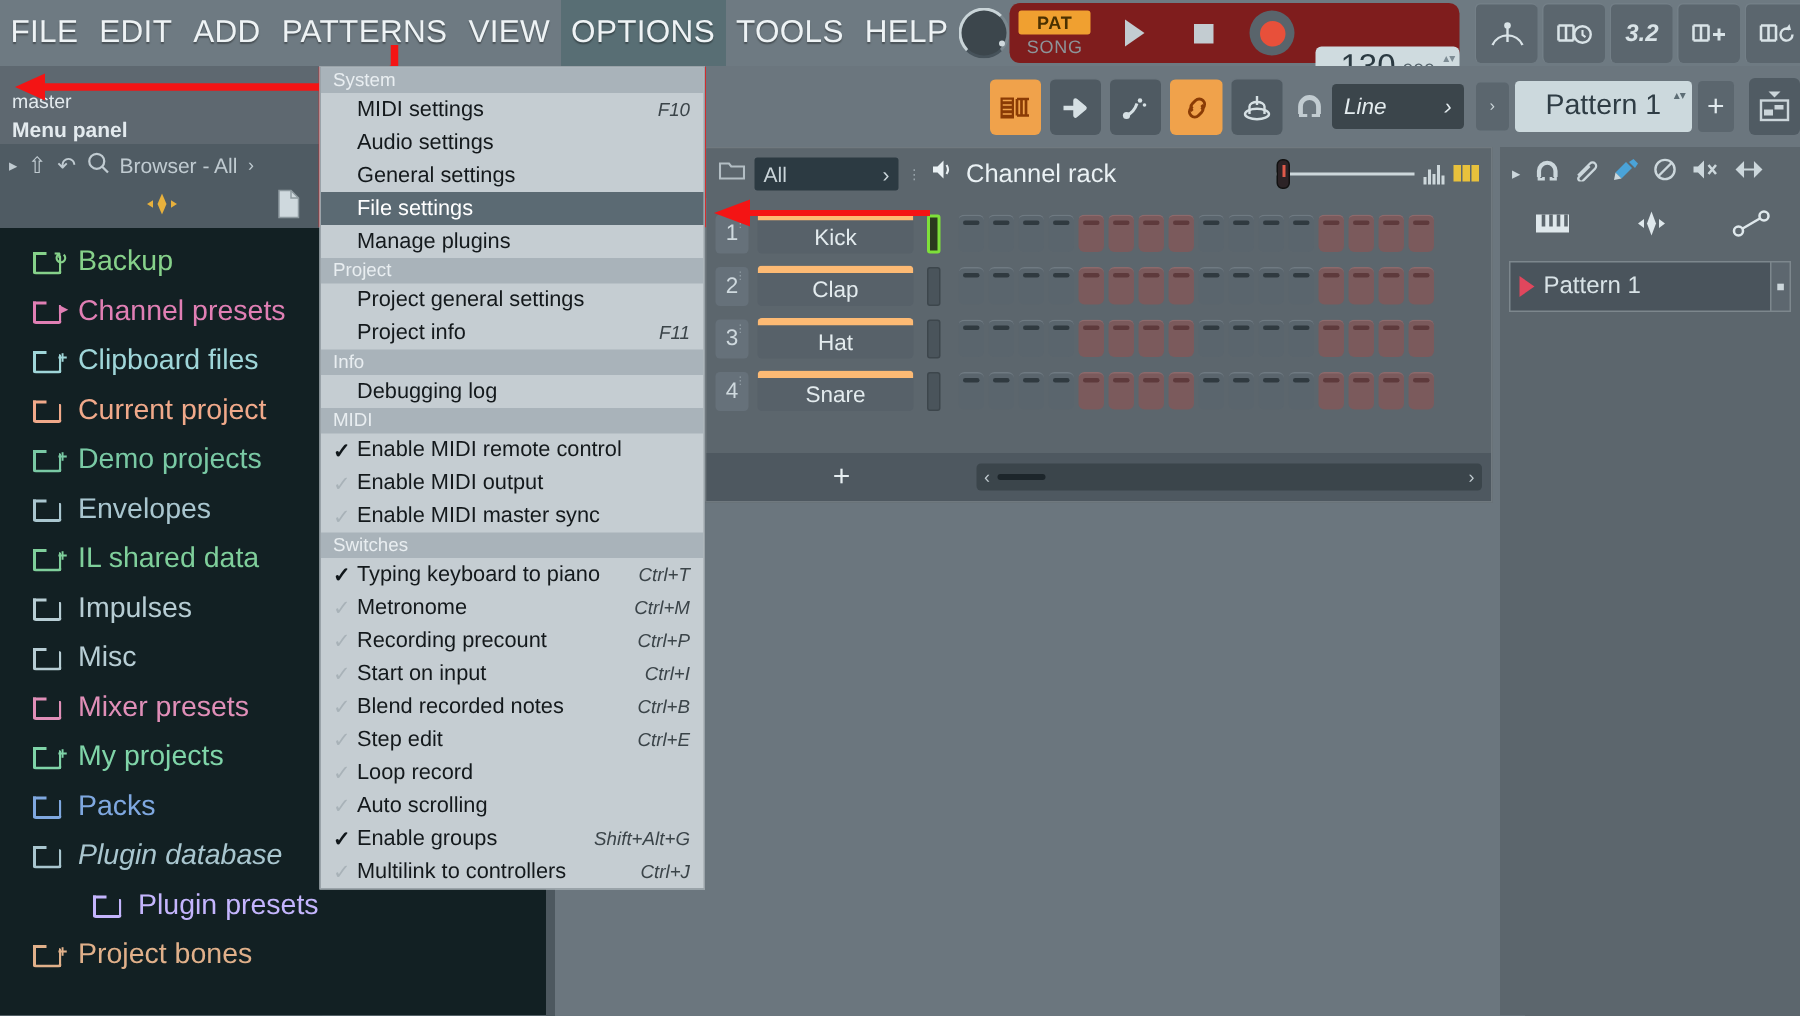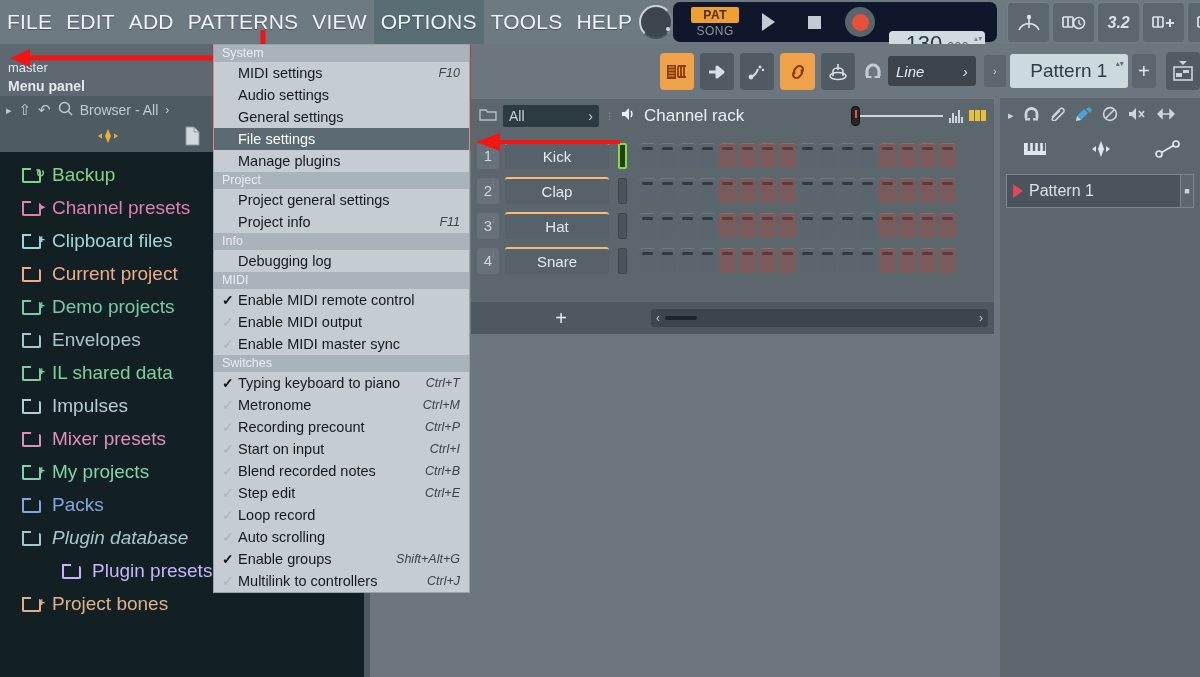--- a/index.html
+++ b/index.html
@@ -35,23 +35,23 @@
     border-bottom-color: #46525a;
     border-right-color: #7a878e;
     position: relative;
   }
   .bigknob::after {
     content:''; position:absolute; right: 1px; bottom: 6px;
     width: 4px; height: 4px; border-radius: 50%; background: #cfd9dd;
   }
   #transport {
     display: flex; align-items: center; gap: 0;
-    background: #0f172a; border-radius: 7px;
+    background: #7f1d1d; border-radius: 7px;
     height: 40px; margin-top: 2px;
-    padding: 0 12px;
+    padding: 0 0;
   }
   #patsong {
     width: 60px; height: 36px; display: flex; flex-direction: column;
     justify-content: center; align-items: center;
   }
   #pat-btn {
     background: #f0a030; color: #4a3000; font-weight: bold;
     font-size: 12px; padding: 1px 12px; border-radius: 2px;
     letter-spacing: .5px;
   }
@@ -150,21 +150,21 @@
   #rack-slider .knob{position:absolute;left:0;top:-4px;width:9px;height:20px;border-radius:4px;background:#2c2326;border:1px solid #111;}
   #rack-slider .knob::after{content:'';position:absolute;left:3px;top:3px;width:2px;height:8px;background:#e05a4a;}
   .eqico{display:flex;gap:1px;align-items:flex-end;height:14px;}
   .eqico i{display:block;width:2px;background:#cdd7db;}
   .ledgrp{display:flex;gap:1px;}
   .ledgrp i{display:block;width:5px;height:11px;background:#e8c13c;}
   #rack-body{padding:6px 0 0 0;}
   .chrow{display:flex;align-items:center;height:35px;padding-left:6px;}
   .chnum{width:22px;height:26px;background:#66717a;border-radius:3px;color:#cfd9de;font-size:15px;display:flex;align-items:center;justify-content:center;position:relative;}
   .chnum .dots{position:absolute;right:2px;top:3px;font-size:7px;line-height:7px;color:#9aa6ad;}
-  .chname{width:104px;height:27px;margin-left:6px;background:#576169;border-radius:3px;color:#e3ebee;font-size:15px;display:flex;align-items:center;justify-content:center;border-top:2px solid #fdba74;}
+  .chname{width:104px;height:27px;margin-left:6px;background:#576169;border-radius:3px;color:#e3ebee;font-size:15px;display:flex;align-items:center;justify-content:center;border-top:5px solid #fdba74;}
   .chled{width:9px;height:26px;margin-left:9px;border-radius:2px;background:#4a545b;border:1px solid #3d464c;}
   .chled.on{background:#2b3a1e;border:2px solid #7ee03a;}
   .steps{display:flex;gap:3px;margin-left:12px;}
   .step{width:17px;height:25px;border-radius:4px;background:#5a656d;border-top:1px solid #6f7a82;position:relative;}
   .step.beat{background:#7b5a5c;border-top:1px solid #8d6a6c;}
   .step::after{content:'';position:absolute;left:3px;top:3px;right:3px;height:3px;border-radius:2px;background:#303a40;}
   .step.beat::after{background:#5e3a3c;}
   #rack-foot{position:absolute;left:0;bottom:0;width:523px;height:32px;background:#4e5860;display:flex;align-items:center;}
   #rack-plus{width:180px;text-align:center;color:#e6eef1;font-size:20px;}
   #rack-hscroll{flex:1;height:18px;background:#3b454b;border-radius:3px;margin-right:6px;display:flex;align-items:center;justify-content:space-between;padding:0 5px;color:#c2ccd1;font-size:12px;position:relative;}
@@ -428,20 +428,27 @@
       </span>
       <span>IL shared data</span>
     </div>
     <div class="bitem" style="color: rgb(183, 205, 212);">
       <span class="folder-ico">
         <span class="tab"></span>
         <span class="body"></span>
       </span>
       <span>Impulses</span>
     </div>
+    <div class="bitem" style="color: rgb(183, 205, 212);">
+      <span class="folder-ico">
+        <span class="tab"></span>
+        <span class="body"></span>
+      </span>
+      <span>Misc</span>
+    </div>
     <div class="bitem" style="color: rgb(224, 143, 184);">
       <span class="folder-ico">
         <span class="tab"></span>
         <span class="body"></span>
       </span>
       <span>Mixer presets</span>
     </div>
     <div class="bitem" style="color: rgb(127, 212, 168);">
       <span class="folder-ico">
         <span class="tab"></span>

